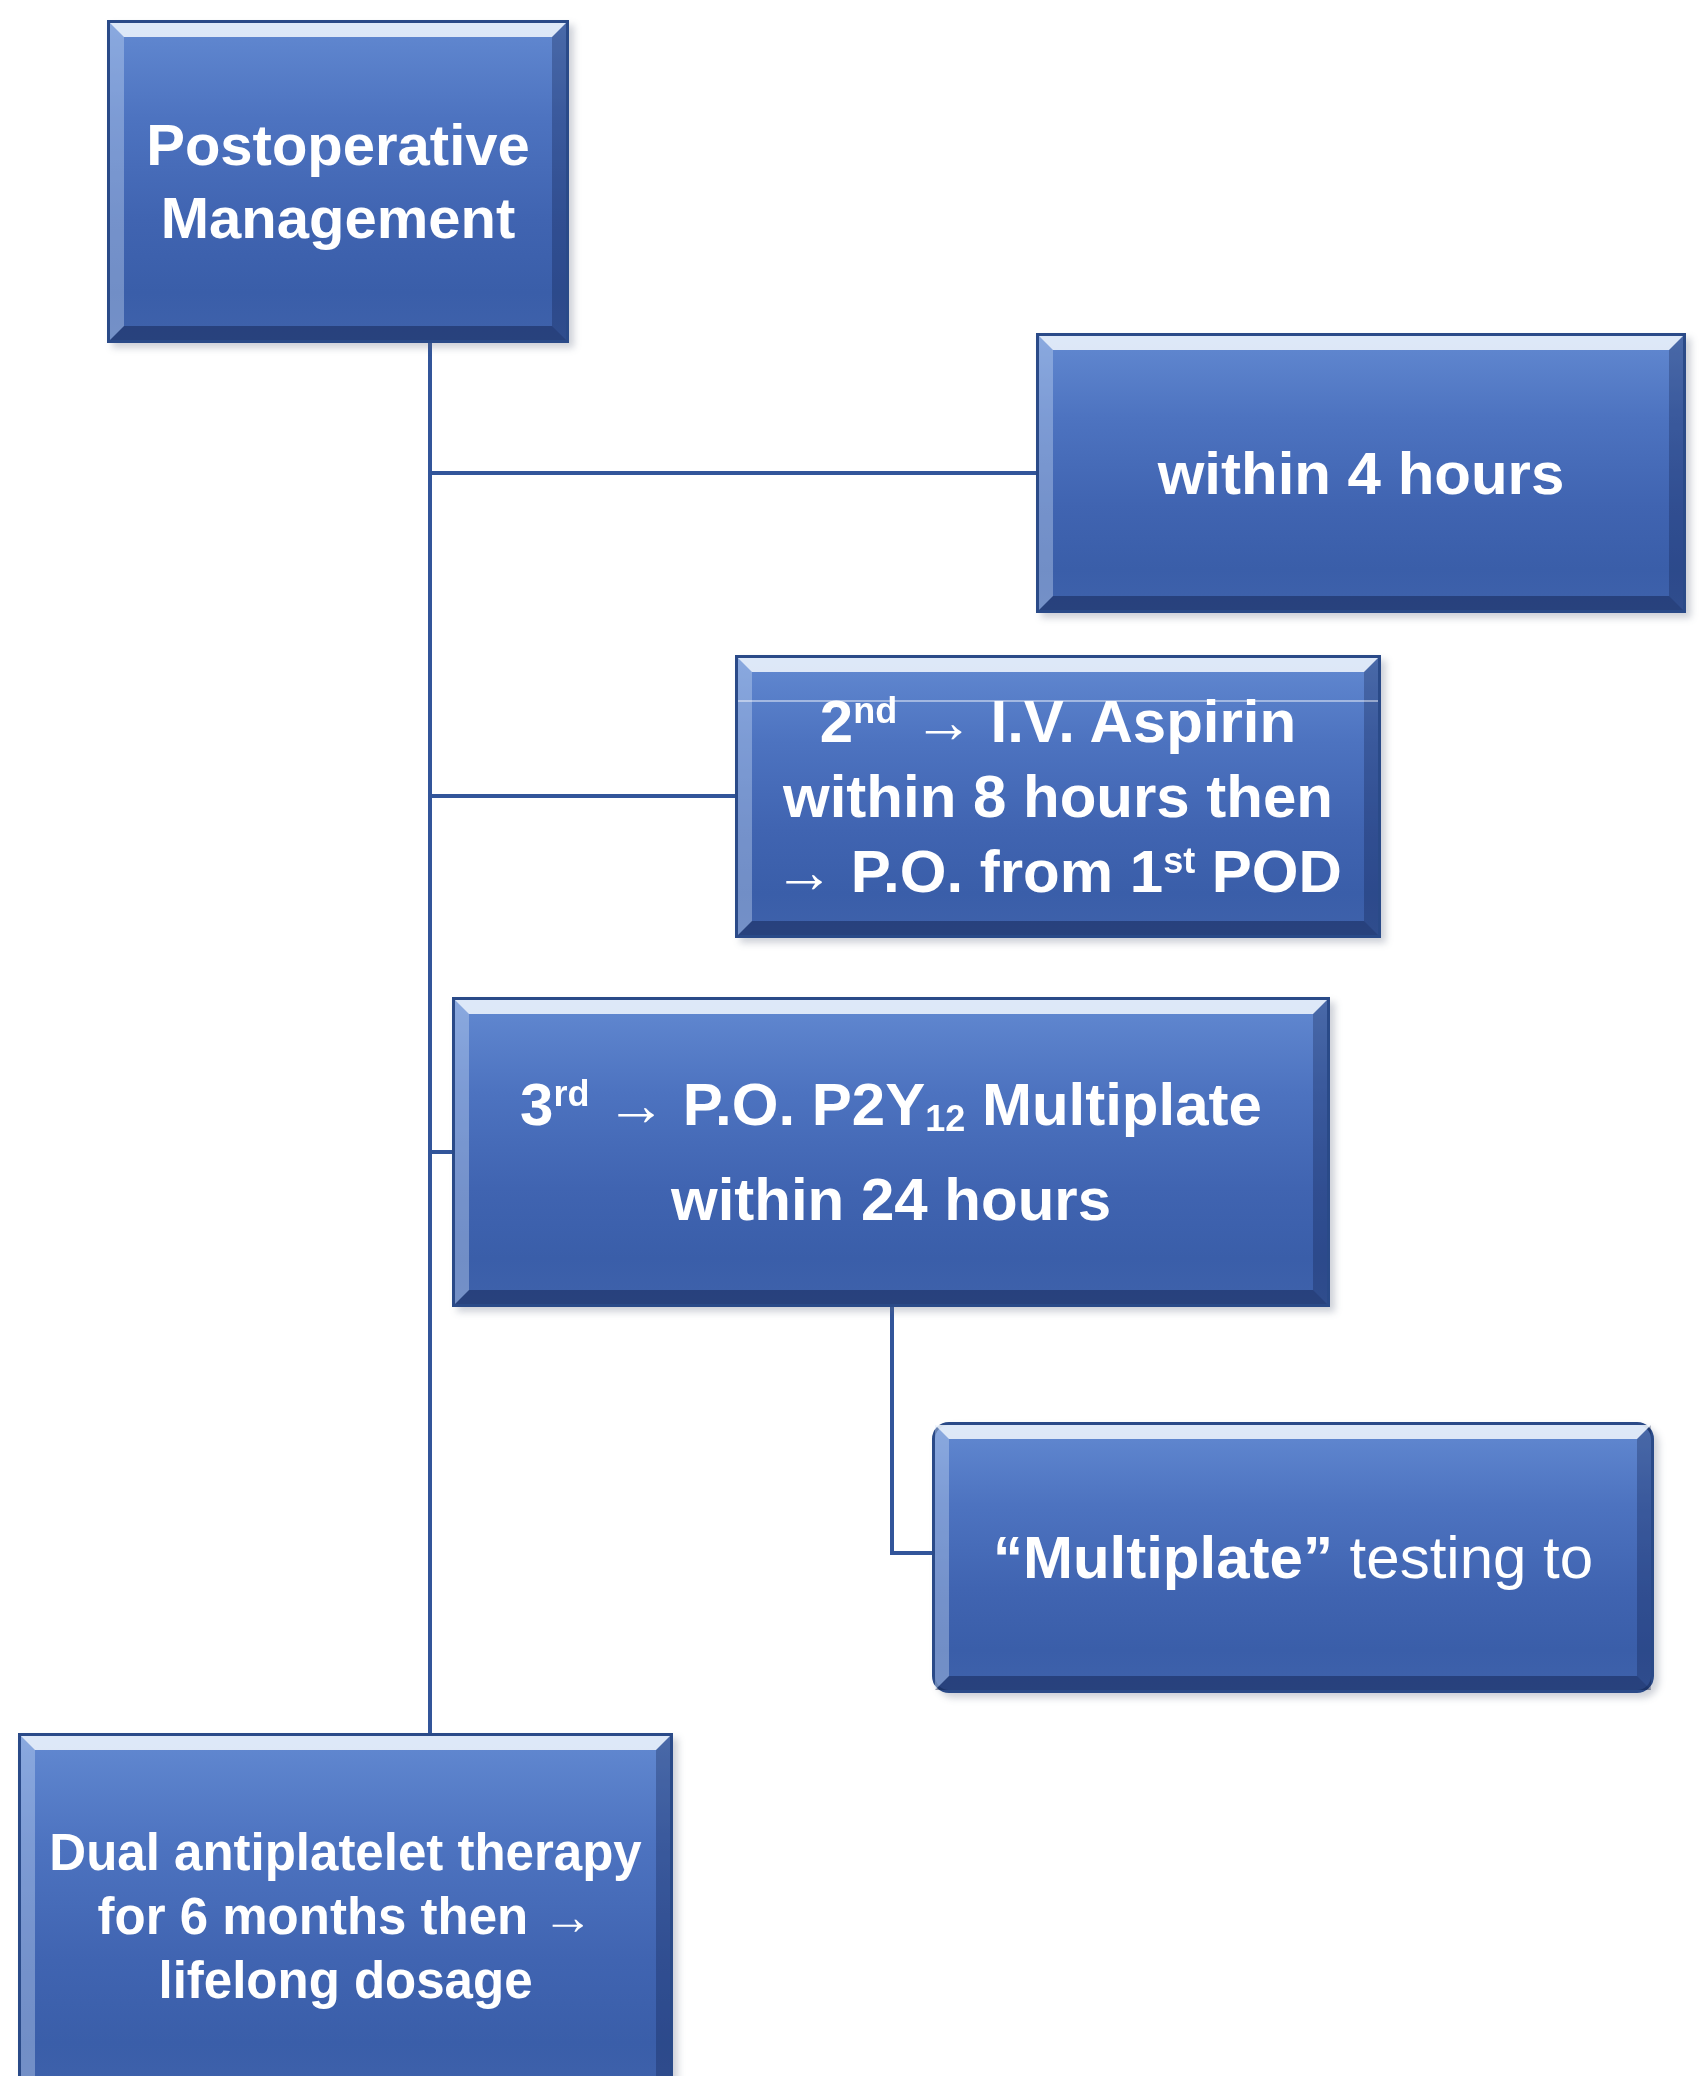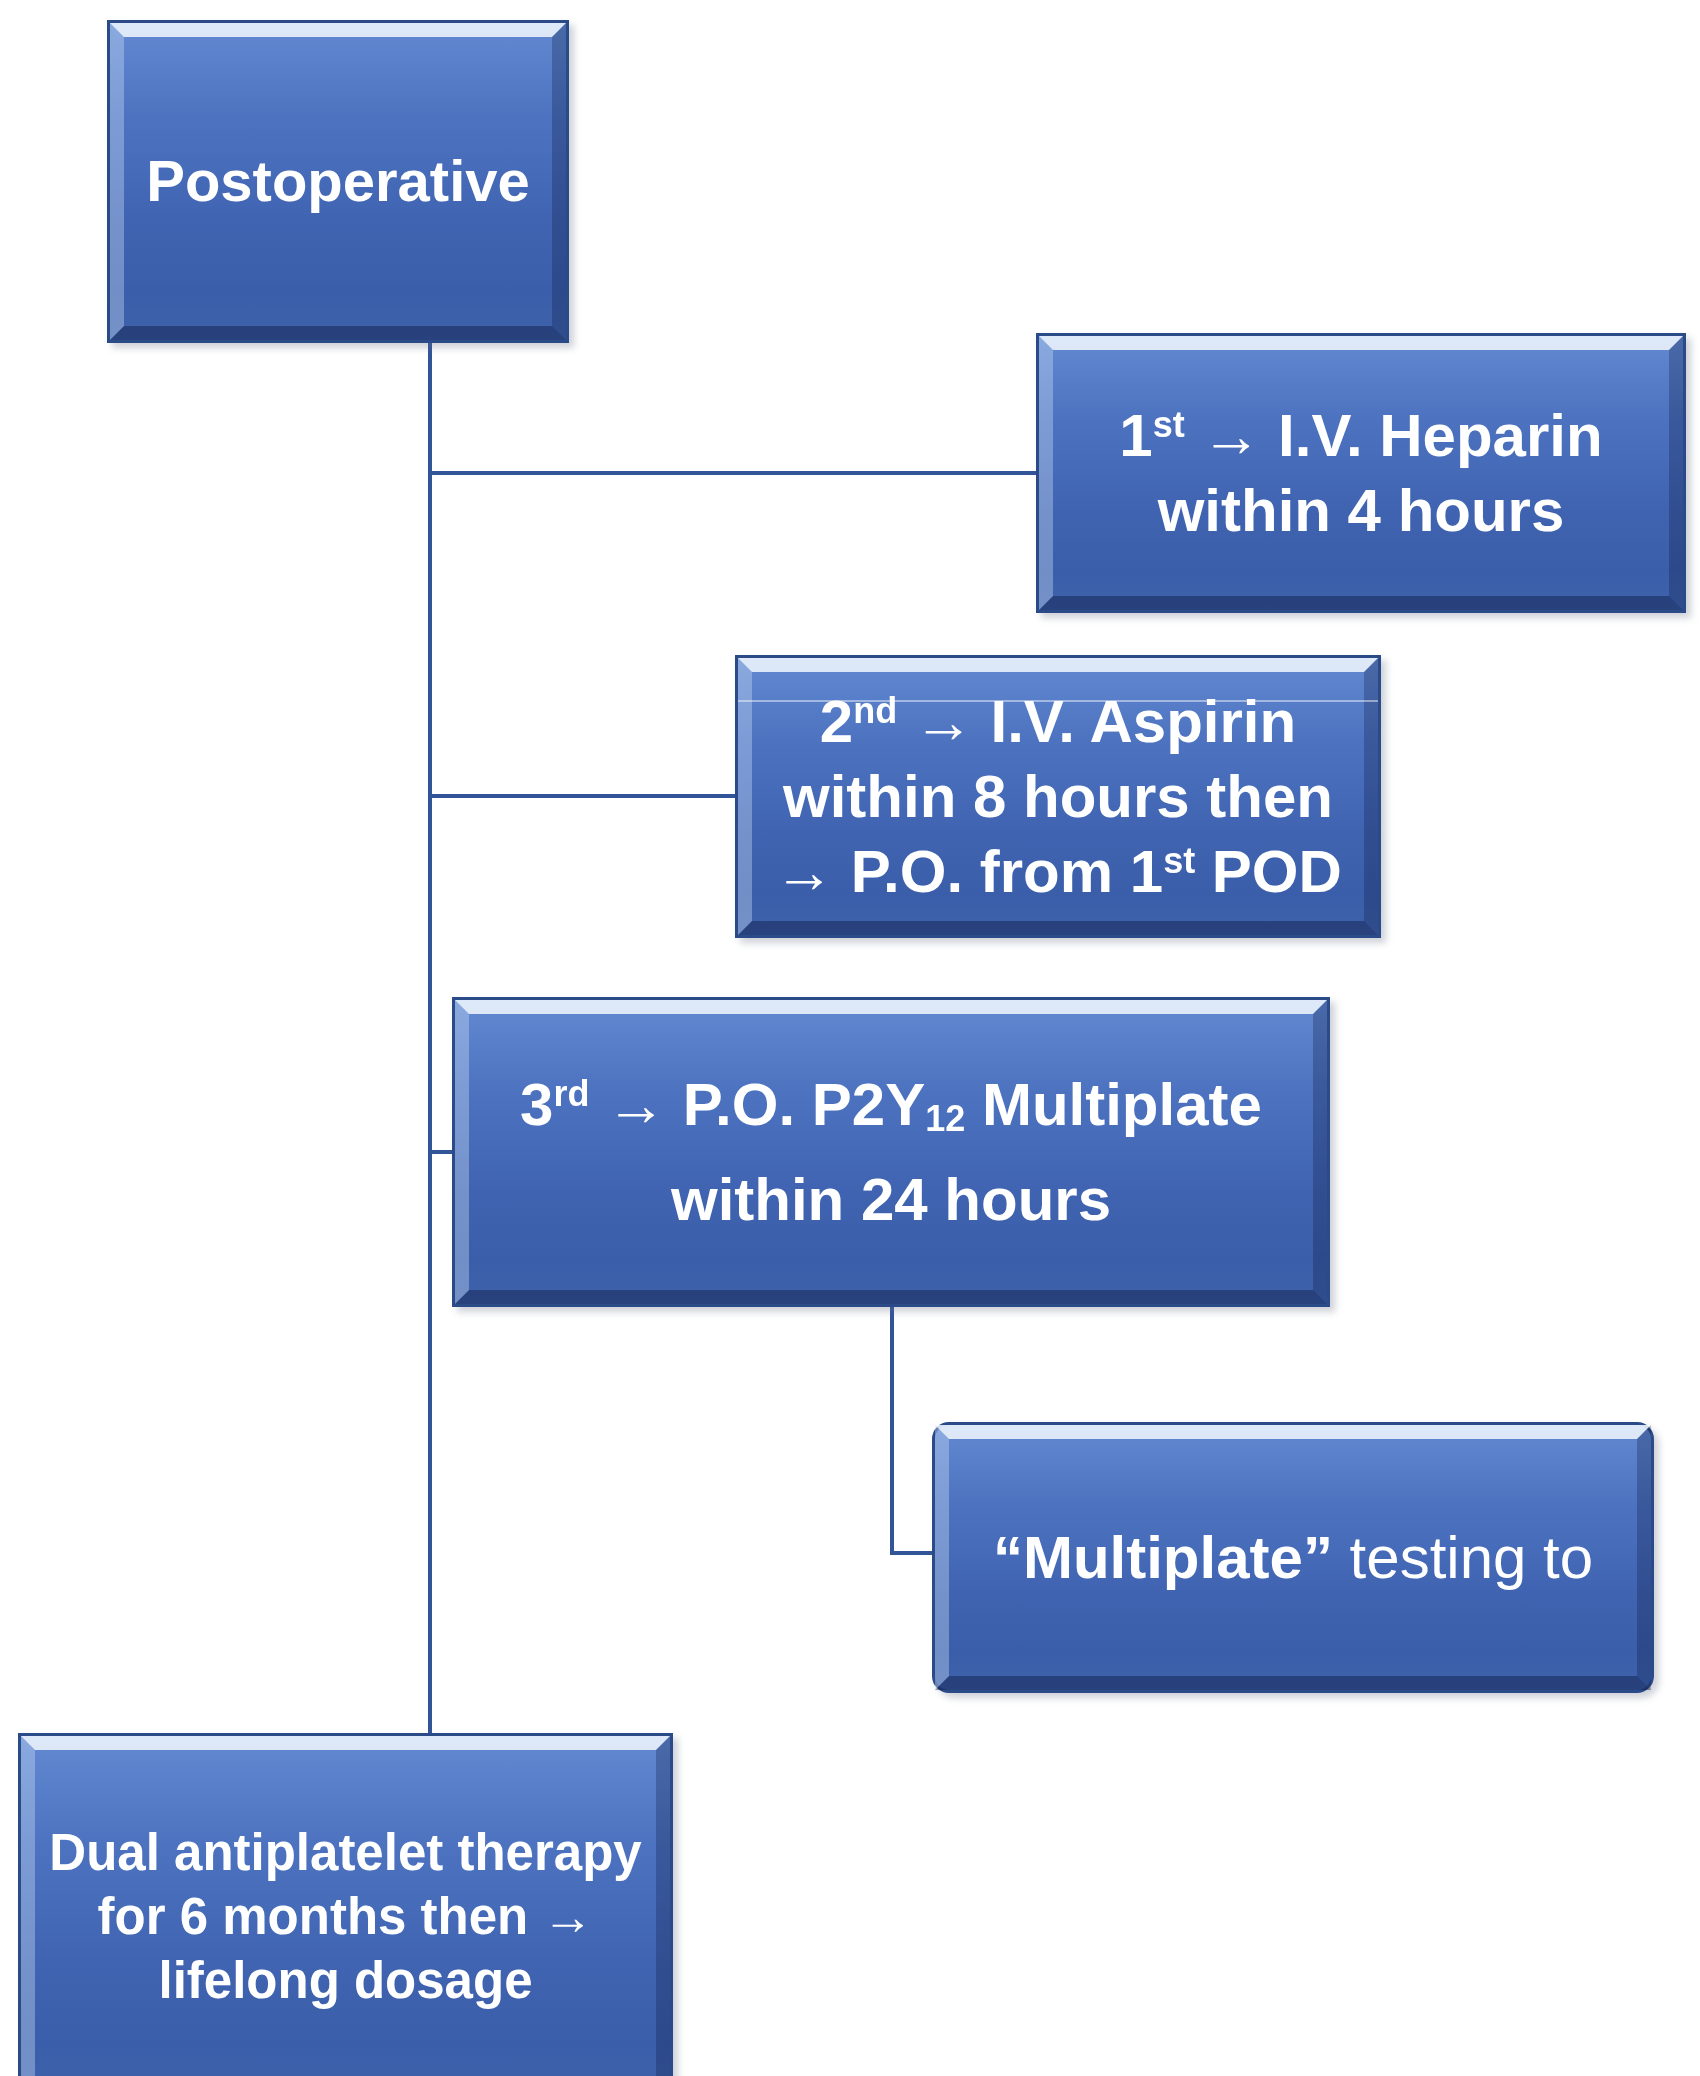--- a/index.html
+++ b/index.html
@@ -87,24 +87,24 @@
 
   <div class="conn conn-trunk"></div>
   <div class="conn conn-branch1"></div>
   <div class="conn conn-branch2"></div>
   <div class="conn conn-branch3"></div>
   <div class="conn conn-sub-v"></div>
   <div class="conn conn-sub-h"></div>
 
   <div class="node node-root">
     <div class="line">Postoperative</div>
+    <div class="line">Management</div>
   </div>
 
   <div class="node node-step1">
-    <div class="line"><span>1</span><sup>st</sup><span> → I.V. Heparin</span></div>
     <div class="line">within 4 hours</div>
   </div>
 
   <div class="artifact-line"></div>
 
   <div class="node node-step2">
     <div class="line"><span>2</span><sup>nd</sup><span> → I.V. Aspirin</span></div>
     <div class="line">within 8 hours then</div>
     <div class="line"><span>→ P.O. from 1</span><sup>st</sup><span> POD</span></div>
   </div>

